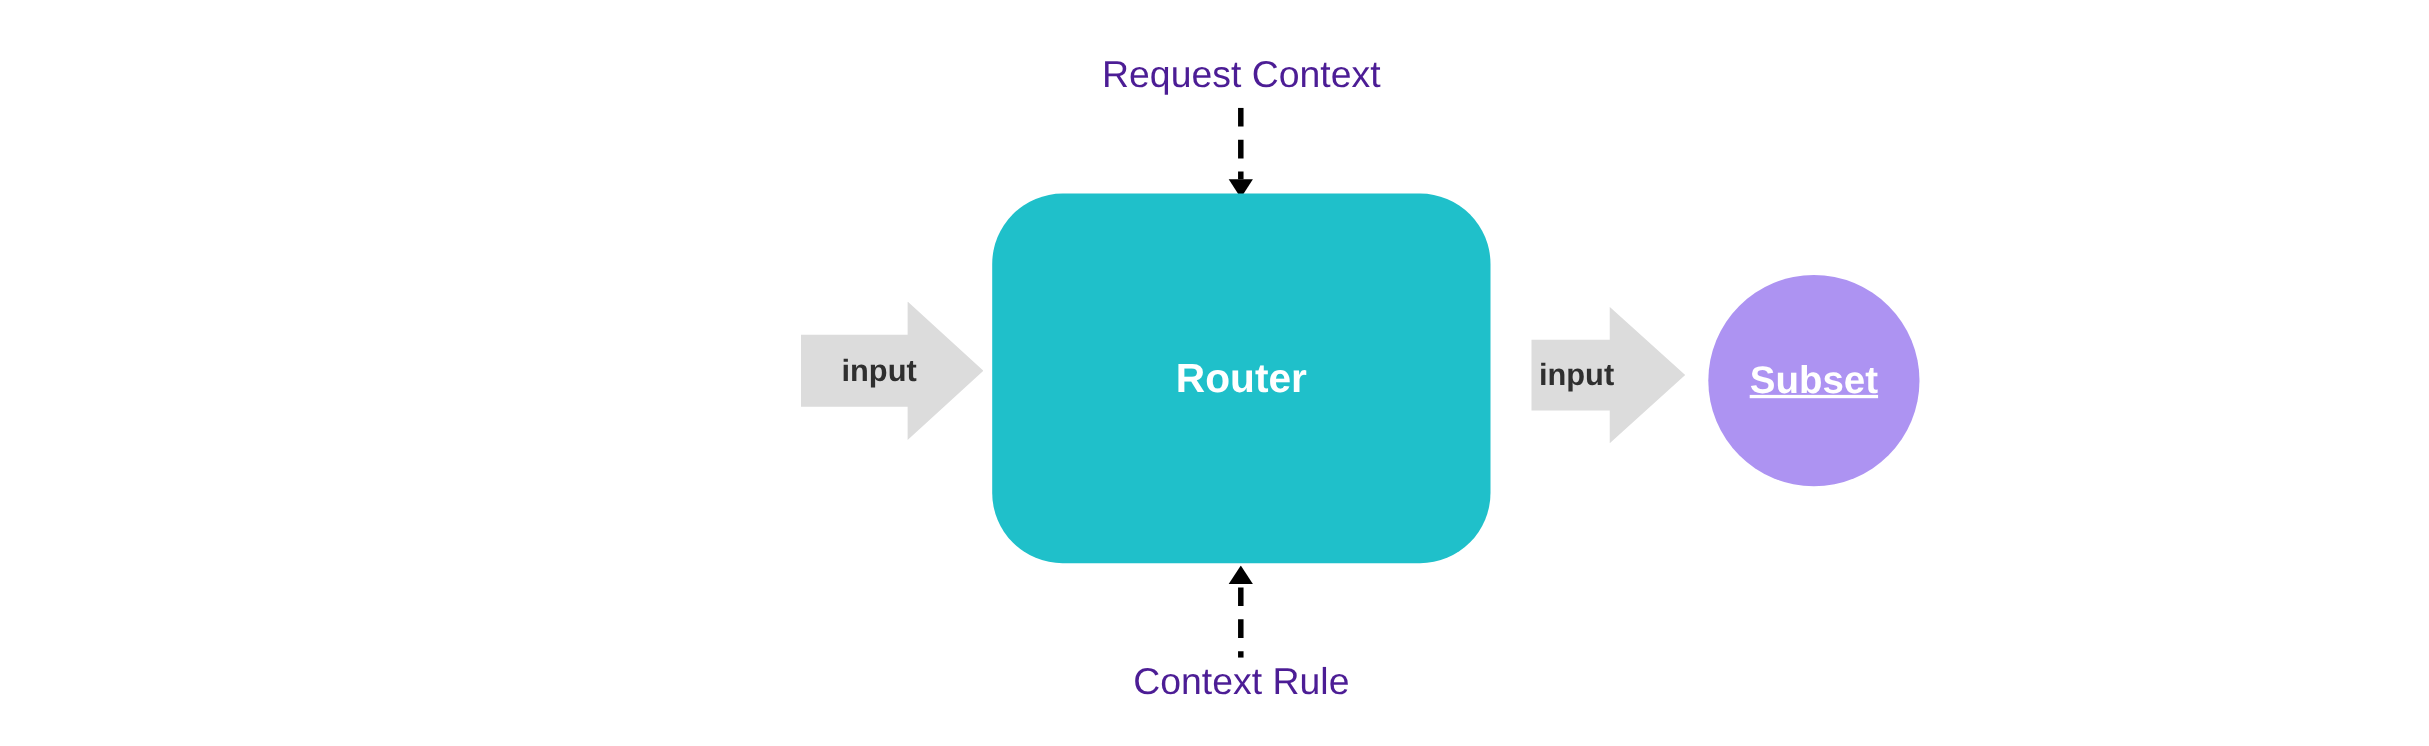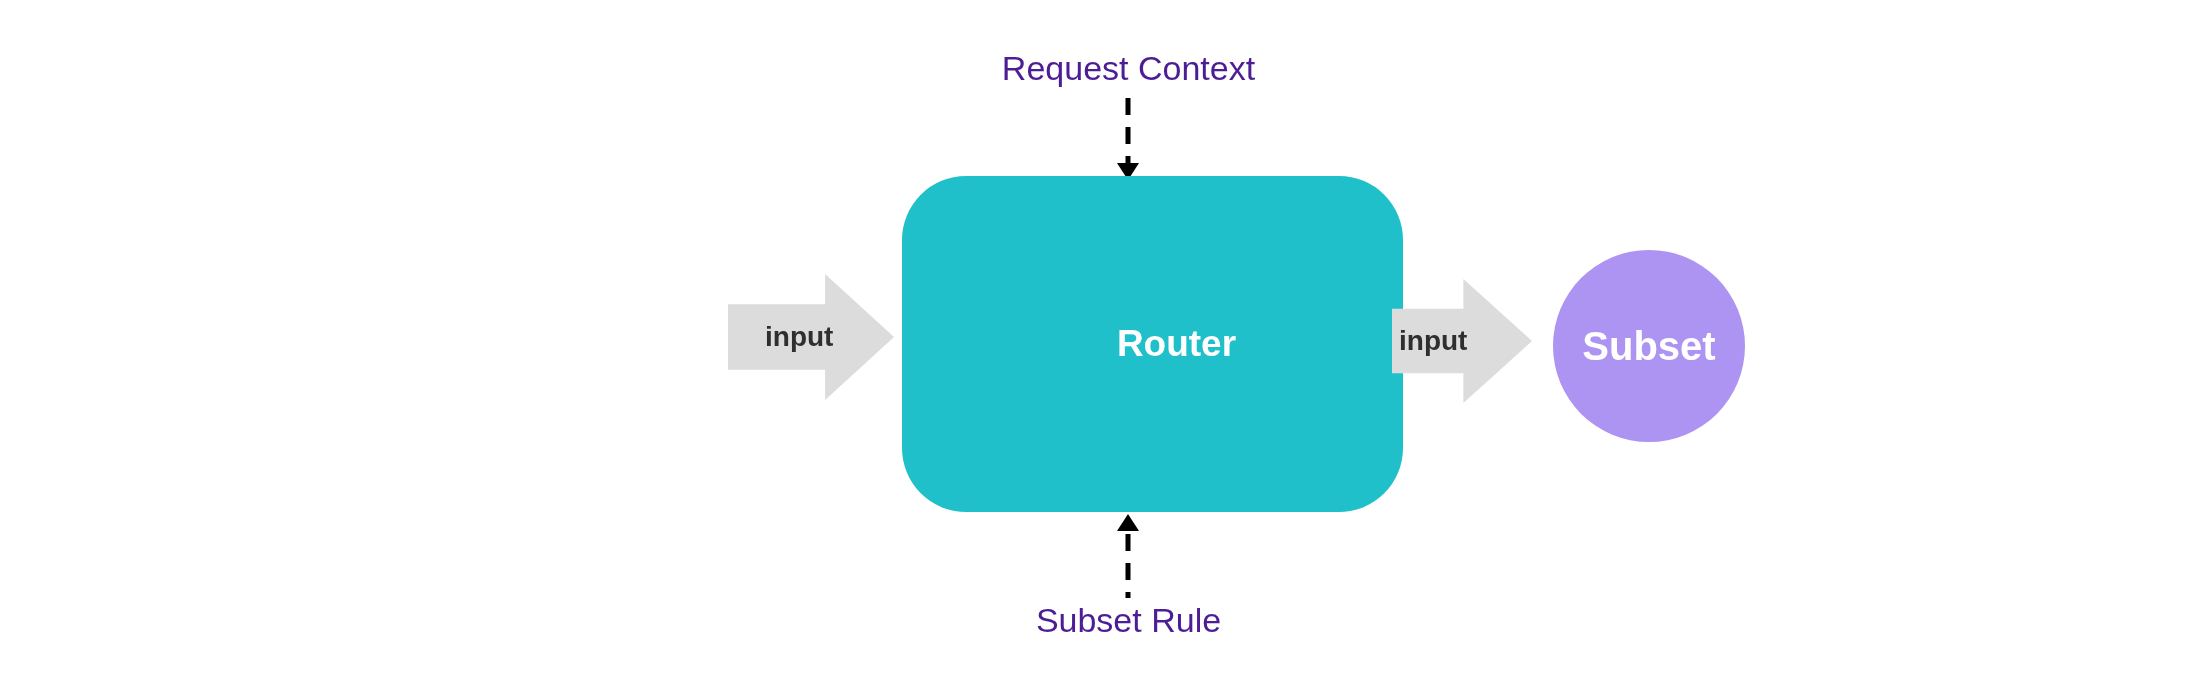--- a/index.html
+++ b/index.html
@@ -29,35 +29,35 @@
   }
   .circle-all {
     left: 437px; top: 216px;
     width: 260px; height: 260px;
     font-size: 36px; line-height: 1.3;
   }
   .circle-all .node-label { width: 180px; }
   .circle-subset {
     left: 1553px; top: 250px;
     width: 192px; height: 192px;
-    font-size: 40px;
+    font-size: 35px;
+    text-decoration: underline;
   }
   .router-box {
     position: absolute;
     left: 902px; top: 176px;
     width: 453px; height: 336px;
     background: #1fc0ca;
     border-radius: 64px;
     display: flex;
     align-items: center;
     justify-content: center;
     color: #ffffff;
     font-weight: bold;
     font-size: 37px;
-    padding-left: 48px;
   }
   
   .block-arrow {
     position: absolute;
     background: #dcdcdc;
     display: flex;
     align-items: center;
     color: #2f2f2f;
     font-weight: bold;
     font-size: 28px;
@@ -127,15 +127,15 @@
     <span class="node-label">Subset</span>
   </div>
 
   <div class="connector connector-bottom">
     <svg width="44" height="84" viewBox="0 0 44 84">
       <polygon points="22,0 33,17 11,17" fill="#000000"></polygon>
       <line x1="22" y1="20" x2="22" y2="84" stroke="#000000" stroke-width="5" stroke-dasharray="17 12"></line>
     </svg>
   </div>
 
-  <div class="annotation annotation-bottom">Subset Rule</div>
+  <div class="annotation annotation-bottom">Context Rule</div>
 
 </div>
 
 </body></html>

